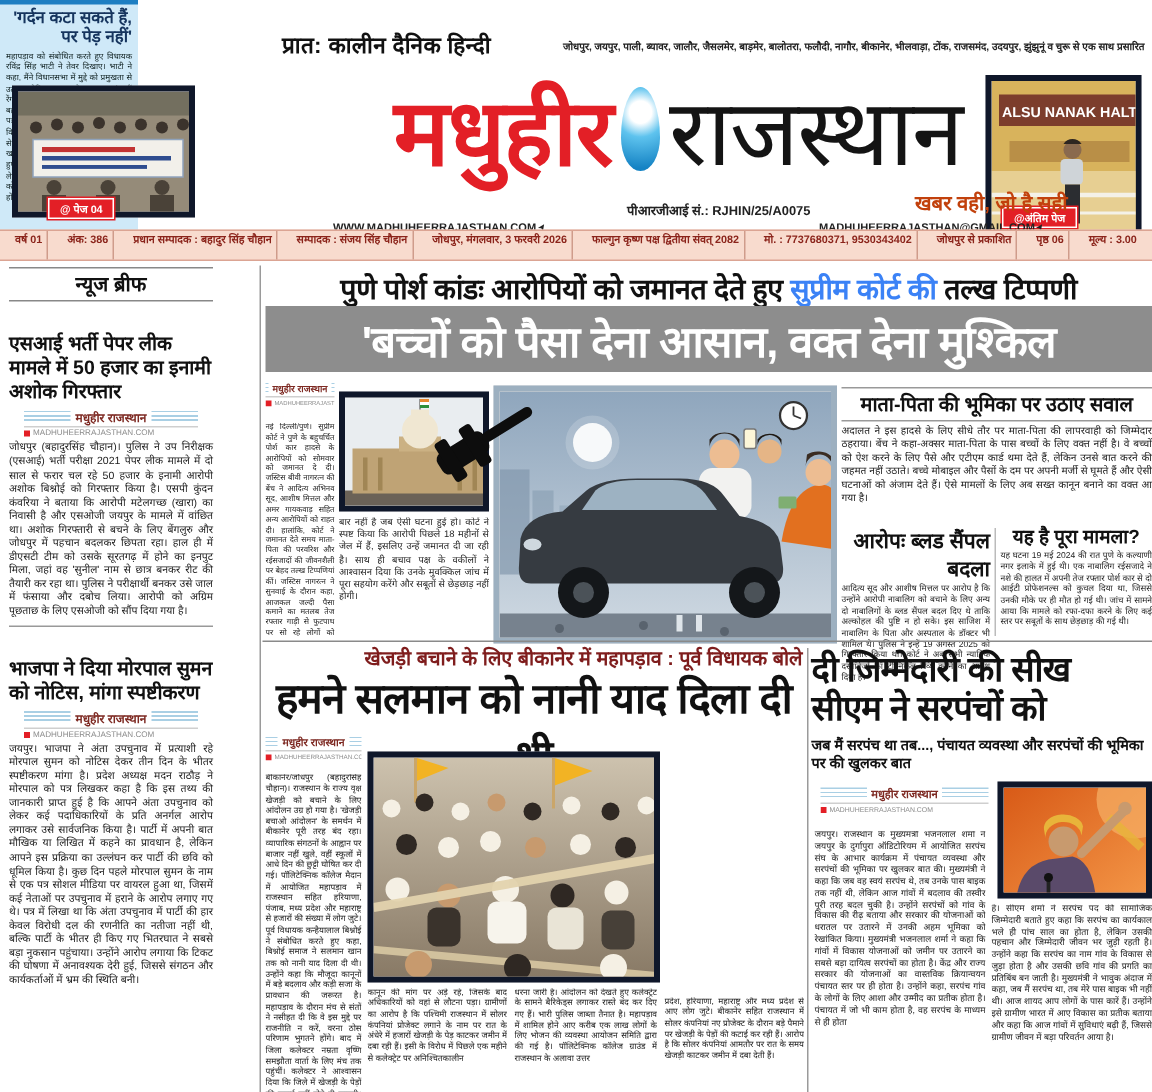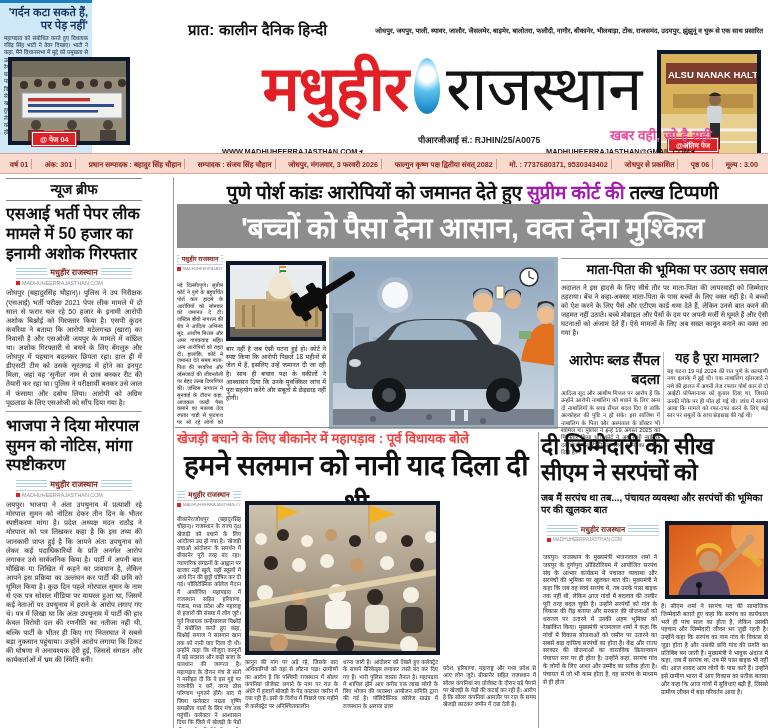--- a/index.html
+++ b/index.html
@@ -13,63 +13,63 @@
 .tagline{left:188px;top:19px;font-size:15px;font-weight:bold;letter-spacing:.2px}
 .cities{right:5px;top:26px;width:398px;font-size:6.7px;font-weight:bold;text-align:right;color:#222}
 .title-row{left:138px;top:38px;width:628px;height:96px;display:flex;justify-content:center;align-items:center;gap:6px}
 .title-red{font-size:62px;font-weight:800;color:#e31f26;letter-spacing:-1px}
 .title-black{font-size:62px;font-weight:400;color:#141414;letter-spacing:-1px}
 .ornament{width:26px;height:56px;border-radius:50% 50% 50% 50%/60% 60% 40% 40%;
   background:radial-gradient(circle at 50% 30%,#fff 0 18%,#5ec3ee 40%,#1583c4 90%)}
 .website{left:222px;top:147px;font-size:7.4px;font-weight:bold;color:#222}
 .prgi{left:418px;top:134px;font-size:8.6px;font-weight:bold;color:#222}
 .email{left:546px;top:147px;font-size:7.4px;font-weight:bold;color:#222}
-.slogan{left:610px;top:126px;font-size:13.5px;font-weight:bold;color:#ec4899}
+.slogan{left:610px;top:126px;font-size:13.5px;font-weight:bold;color:#c2410c}
 .cursor{display:inline-block;transform:rotate(-55deg) scale(.8);font-size:8px}
 .ph{position:absolute;overflow:hidden;border:4px solid #0f172a;background:#ddd}
 .cap{position:absolute;background:#e31f26;color:#fff;font-weight:bold;font-size:7.2px;
   padding:1px 7px;border:1px solid #fff;outline:1px solid #e31f26;white-space:nowrap}
 
 .infobar{left:0;top:153px;width:768px;height:21px;background:#f8dbce;border-top:1px solid #dba493;
-  border-bottom:1px solid #dba493;display:flex;align-items:center;justify-content:space-between;
+  border-bottom:1px solid #dba493;display:flex;justify-content:space-between;
   padding:0 7px;font-size:7.2px;font-weight:bold;color:#8b241b;white-space:nowrap}
 .ib{padding:0 3px}
 .ib:not(:last-child){border-right:1px solid #cf9c8b}
 
 .vline{position:absolute;width:1px;background:#9a9a9a}
 .hline{position:absolute;height:1px;background:#8a8a8a}
 
 .byline{position:absolute}
 .b-name{display:flex;align-items:center;gap:3px;color:#7e2a23;font-weight:bold;white-space:nowrap}
 .b-name::before,.b-name::after{content:"";flex:1;height:8px;
   background:repeating-linear-gradient(to bottom,#a9cfe4 0,#a9cfe4 1px,transparent 1px,transparent 2.8px)}
 .b-site{display:flex;align-items:center;gap:2px;color:#8c8c8c;border-top:1px solid #cfcfcf;
   margin-top:1px;padding-top:1px;white-space:nowrap;overflow:hidden}
 .b-site::before{content:"";flex:none;width:4px;height:4px;background:#e31f26}
 
 .nb{left:0;top:176px;width:148px;height:552px;padding:2px 6px}
 .nb-title{font-size:13.5px;font-weight:bold;text-align:center;border-top:1px solid #888;
   border-bottom:1px solid #888;padding:1px 0 2px}
-.nb-h{font-size:16px;font-weight:bold;line-height:1.24;margin-top:3px}
+.nb-h{font-size:13px;font-weight:bold;line-height:1.24;margin-top:20px}
 .nb-body{font-size:7px;line-height:1.3;margin-top:2px;color:#1c1c1c}
 .nb-sep{height:1px;background:#999;margin:4px 0}
 
 .kicker{left:177px;top:179px;width:591px;text-align:center;font-size:19px;font-weight:bold;letter-spacing:-.2px}
 .grayband{left:177px;top:204px;width:591px;height:44px;background:#8d8d8d;color:#fff;
   display:flex;align-items:center;justify-content:center;font-size:29px;font-weight:bold;letter-spacing:-.5px}
 .ms-col1{left:177px;top:282px;width:46px;height:143px;font-size:5.2px;line-height:1.32;color:#1c1c1c;overflow:hidden}
 .ms-col2{left:226px;top:345px;width:100px;height:80px;font-size:6.3px;line-height:1.3;color:#1c1c1c;overflow:hidden}
-.panel-h{font-size:13.2px;font-weight:bold;text-align:right;border-top:1px solid #999;
+.panel-h{font-size:13.2px;font-weight:bold;text-align:center;border-top:1px solid #999;
   border-bottom:1px solid #999;padding:1px 0 2px}
 .panel-b{font-size:6.8px;line-height:1.32;margin-top:3px;color:#1c1c1c}
 .box-h1{font-size:14px;font-weight:bold;text-align:right}
 .box-h2{font-size:12.6px;font-weight:bold;text-align:center}
 .box-b{font-size:5.7px;line-height:1.3;margin-top:2px;color:#1c1c1c}
 
-.kh-kicker{left:177px;top:429px;width:358px;text-align:left;font-size:13.2px;font-weight:bold;color:#ef4444}
+.kh-kicker{left:177px;top:429px;width:358px;text-align:right;font-size:13.2px;font-weight:bold;color:#7f1d1d}
 .kh-h{left:177px;top:445px;width:358px;text-align:center;font-size:28px;font-weight:bold;letter-spacing:-.5px}
 .kh-sub{left:244px;top:482px;width:291px;border:1px solid #555;text-align:center;
   font-size:9.7px;font-weight:bold;padding:2px 2px;background:#fff}
 .kh-col{font-size:5.6px;line-height:1.3;color:#1c1c1c;overflow:hidden;position:absolute}
 .bluebox{left:444px;top:501px;width:92px;height:160px;background:#cfe9f8;border-top:3px solid #1d7ec2;
   padding:3px 4px;overflow:hidden}
 .bb-h{font-size:11.2px;font-weight:bold;color:#16355e;text-align:right;line-height:1.15}
 .bb-b{font-size:5.5px;line-height:1.32;margin-top:3px;color:#122}
 
 .cm-h{left:541px;top:434px;width:227px;font-size:23px;font-weight:bold;line-height:1.12;letter-spacing:-.5px}
@@ -141,21 +141,21 @@
     <span>WWW.MADHUHEERRAJASTHAN.COM</span><span class="cursor">➤</span>
   </div>
   <div class="abs prgi">पीआरजीआई सं.: RJHIN/25/A0075</div>
   <div class="abs email">
     <span>MADHUHEERRAJASTHAN@GMAIL.COM</span><span class="cursor">➤</span>
   </div>
   <div class="abs slogan">खबर वही, जो है सही</div>
 
   <div class="abs infobar">
     <span class="ib">वर्ष 01</span>
-    <span class="ib">अंक: 301</span>
+    <span class="ib">अंक: 386</span>
     <span class="ib">प्रधान सम्पादक : बहादुर सिंह चौहान</span>
     <span class="ib">सम्पादक : संजय सिंह चौहान</span>
     <span class="ib">जोधपुर, मंगलवार, 3 फरवरी 2026</span>
     <span class="ib">फाल्गुन कृष्ण पक्ष द्वितीया संवत् 2082</span>
     <span class="ib">मो. : 7737680371, 9530343402</span>
     <span class="ib">जोधपुर से प्रकाशित</span>
     <span class="ib">पृष्ठ 06</span>
     <span class="ib">मूल्य : 3.00</span>
   </div>
 
@@ -180,21 +180,21 @@
       <div class="b-site" style="font-size:5.4px">
           <span>MADHUHEERRAJASTHAN.COM</span>
         </div>
     </div>
     <div class="nb-body j">जयपुर। भाजपा ने अंता उपचुनाव में प्रत्याशी रहे मोरपाल सुमन को नोटिस देकर तीन दिन के भीतर स्पष्टीकरण मांगा है। प्रदेश अध्यक्ष मदन राठौड़ ने मोरपाल को पत्र लिखकर कहा है कि इस तथ्य की जानकारी प्राप्त हुई है कि आपने अंता उपचुनाव को लेकर कई पदाधिकारियों के प्रति अनर्गल आरोप लगाकर उसे सार्वजनिक किया है। पार्टी में अपनी बात मौखिक या लिखित में कहने का प्रावधान है, लेकिन आपने इस प्रक्रिया का उल्लंघन कर पार्टी की छवि को धूमिल किया है। कुछ दिन पहले मोरपाल सुमन के नाम से एक पत्र सोशल मीडिया पर वायरल हुआ था, जिसमें कई नेताओं पर उपचुनाव में हराने के आरोप लगाए गए थे। पत्र में लिखा था कि अंता उपचुनाव में पार्टी की हार केवल विरोधी दल की रणनीति का नतीजा नहीं थी, बल्कि पार्टी के भीतर ही किए गए भितरघात ने सबसे बड़ा नुकसान पहुंचाया। उन्होंने आरोप लगाया कि टिकट की घोषणा में अनावश्यक देरी हुई, जिससे संगठन और कार्यकर्ताओं में भ्रम की स्थिति बनी।</div>
   </div>
 
   <div class="vline" style="left:173px;top:177px;height:551px"></div>
 
   <div class="abs kicker">
-    <span>पुणे पोर्श कांडः आरोपियों को जमानत देते हुए </span><span class="red" style="color:#a21caf">सुप्रीम कोर्ट की</span><span> तल्ख टिप्पणी</span>
+    <span>पुणे पोर्श कांडः आरोपियों को जमानत देते हुए </span><span class="red" style="color:#3b82f6">सुप्रीम कोर्ट की</span><span> तल्ख टिप्पणी</span>
   </div>
   <div class="abs grayband">'बच्चों को पैसा देना आसान, वक्त देना मुश्किल</div>
 
   <div class="byline" style="left:177px;top:254px;width:46px;font-size:6.2px">
     <div class="b-name">
         <span>मधुहीर राजस्थान</span>
       </div>
     <div class="b-site" style="font-size:3.9px">
         <span>MADHUHEERRAJASTHAN.COM</span>
       </div>

